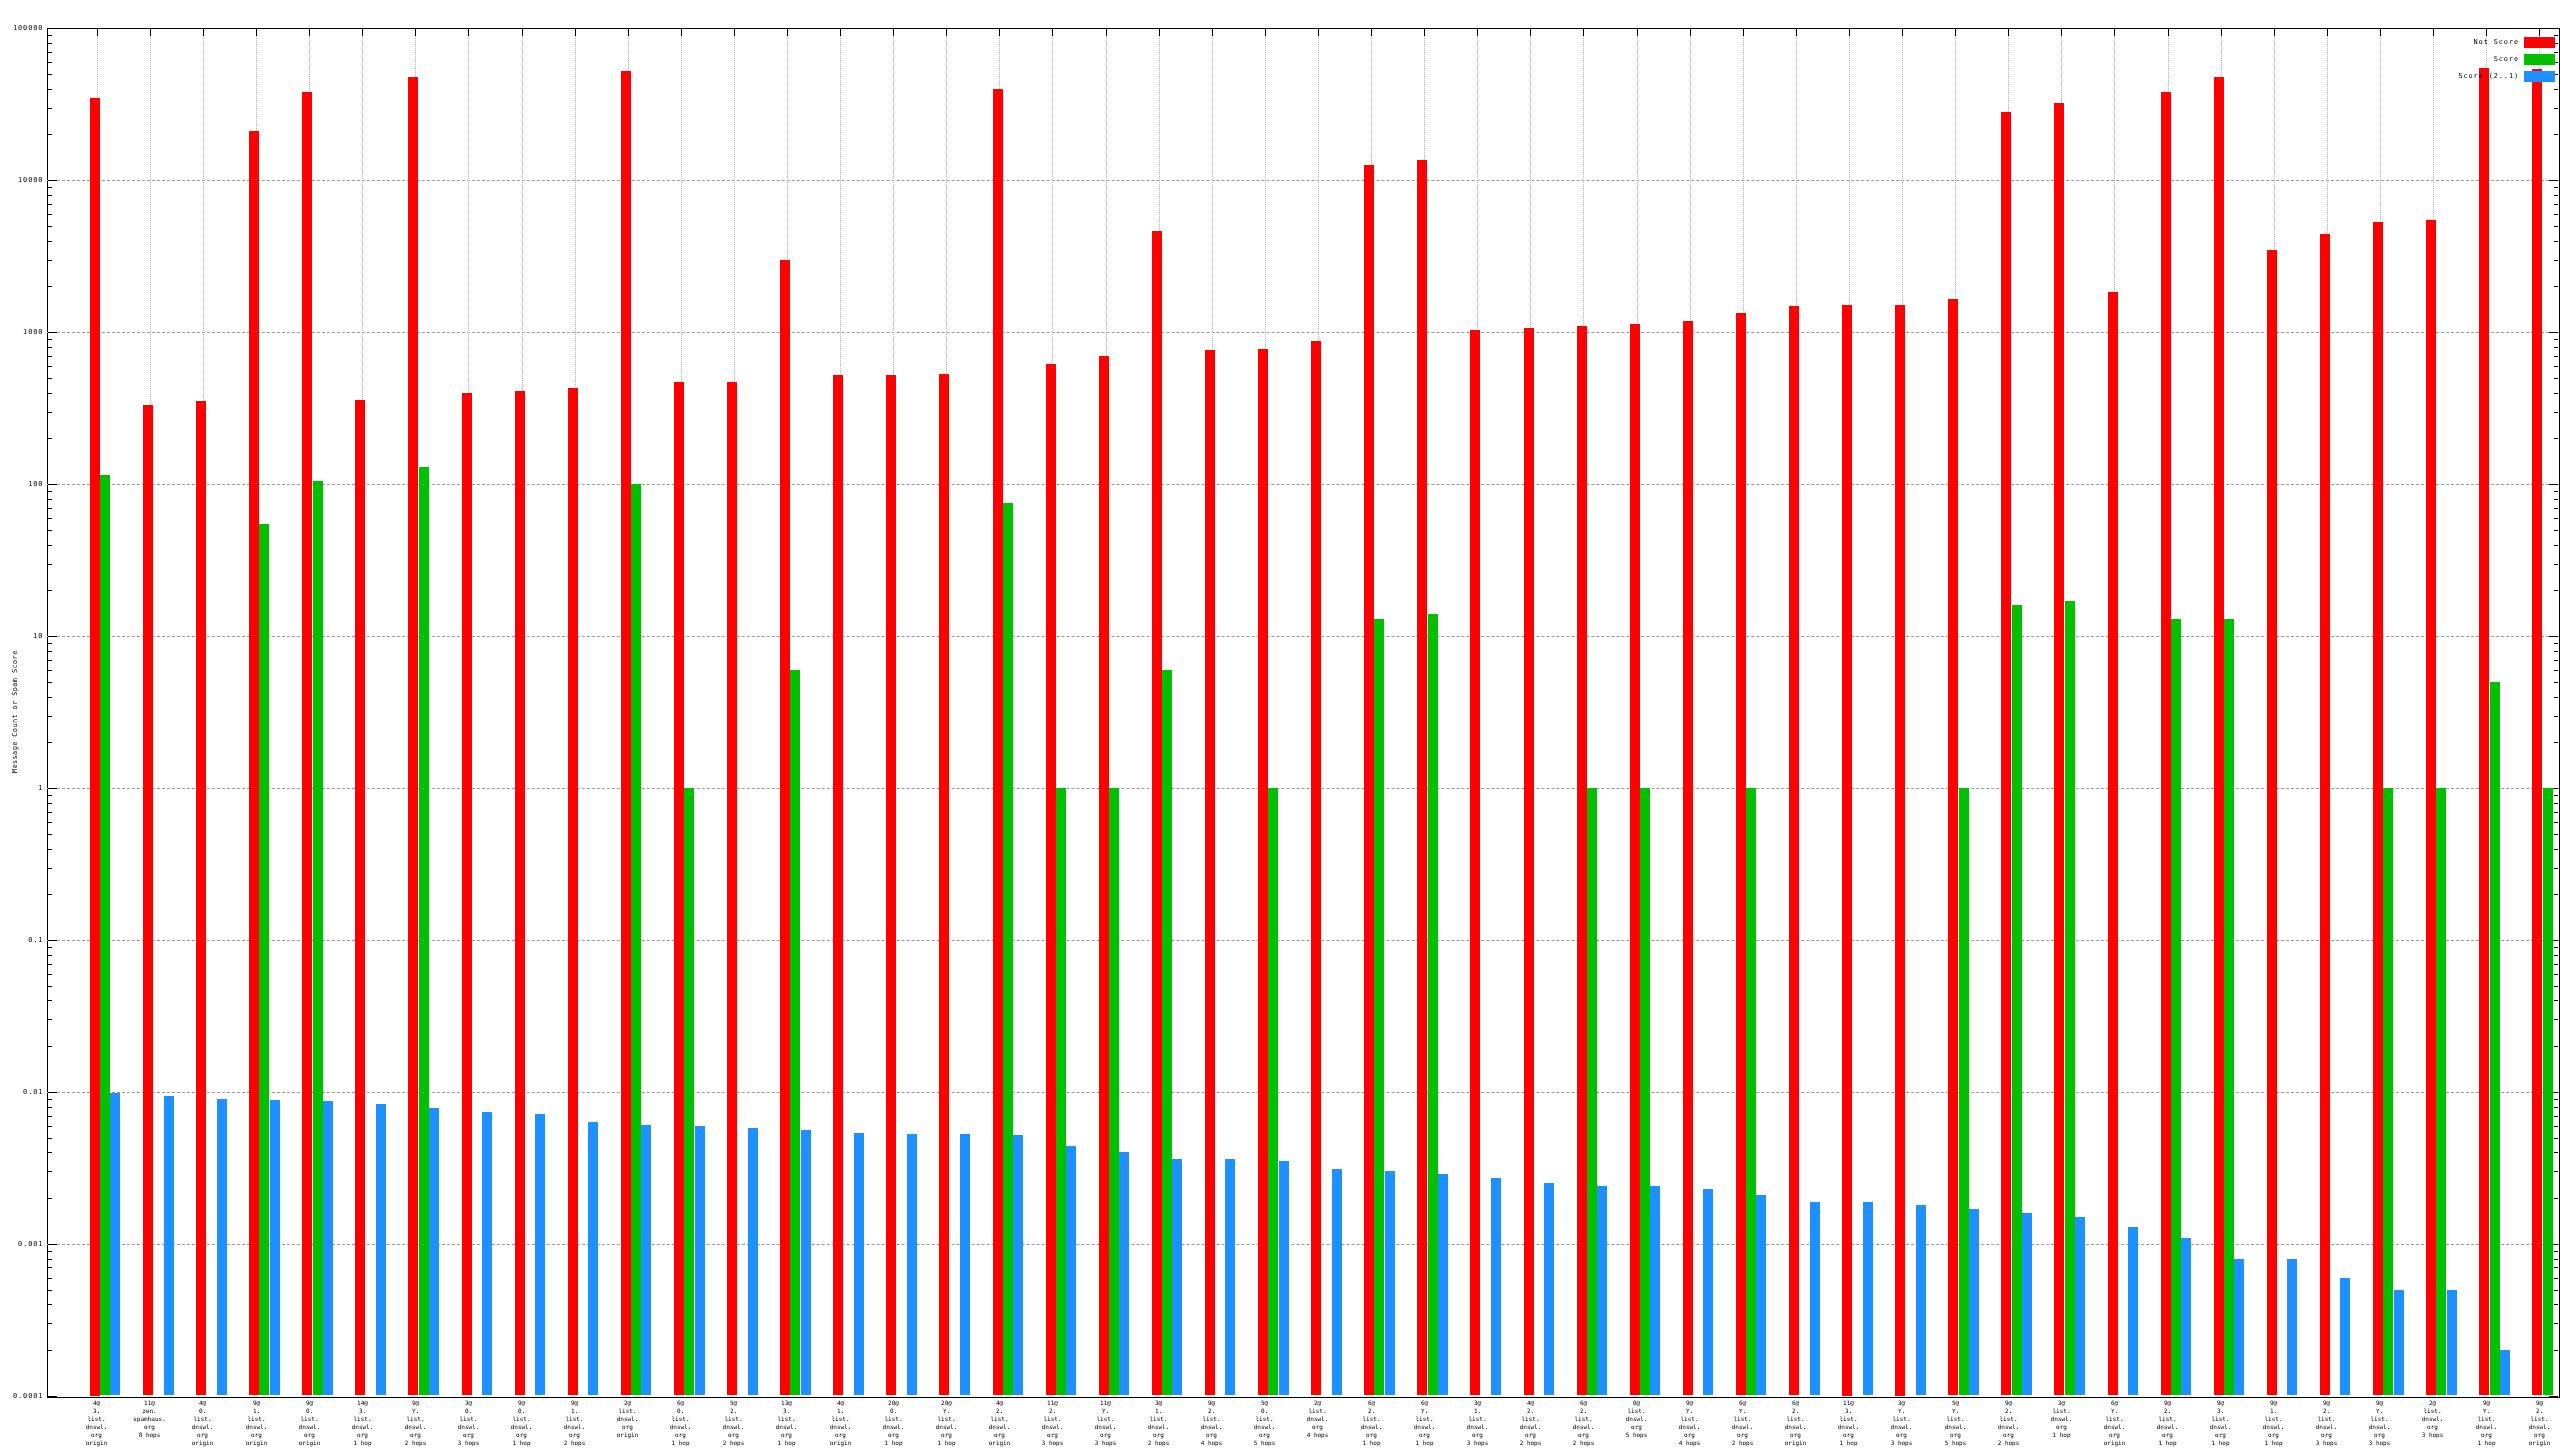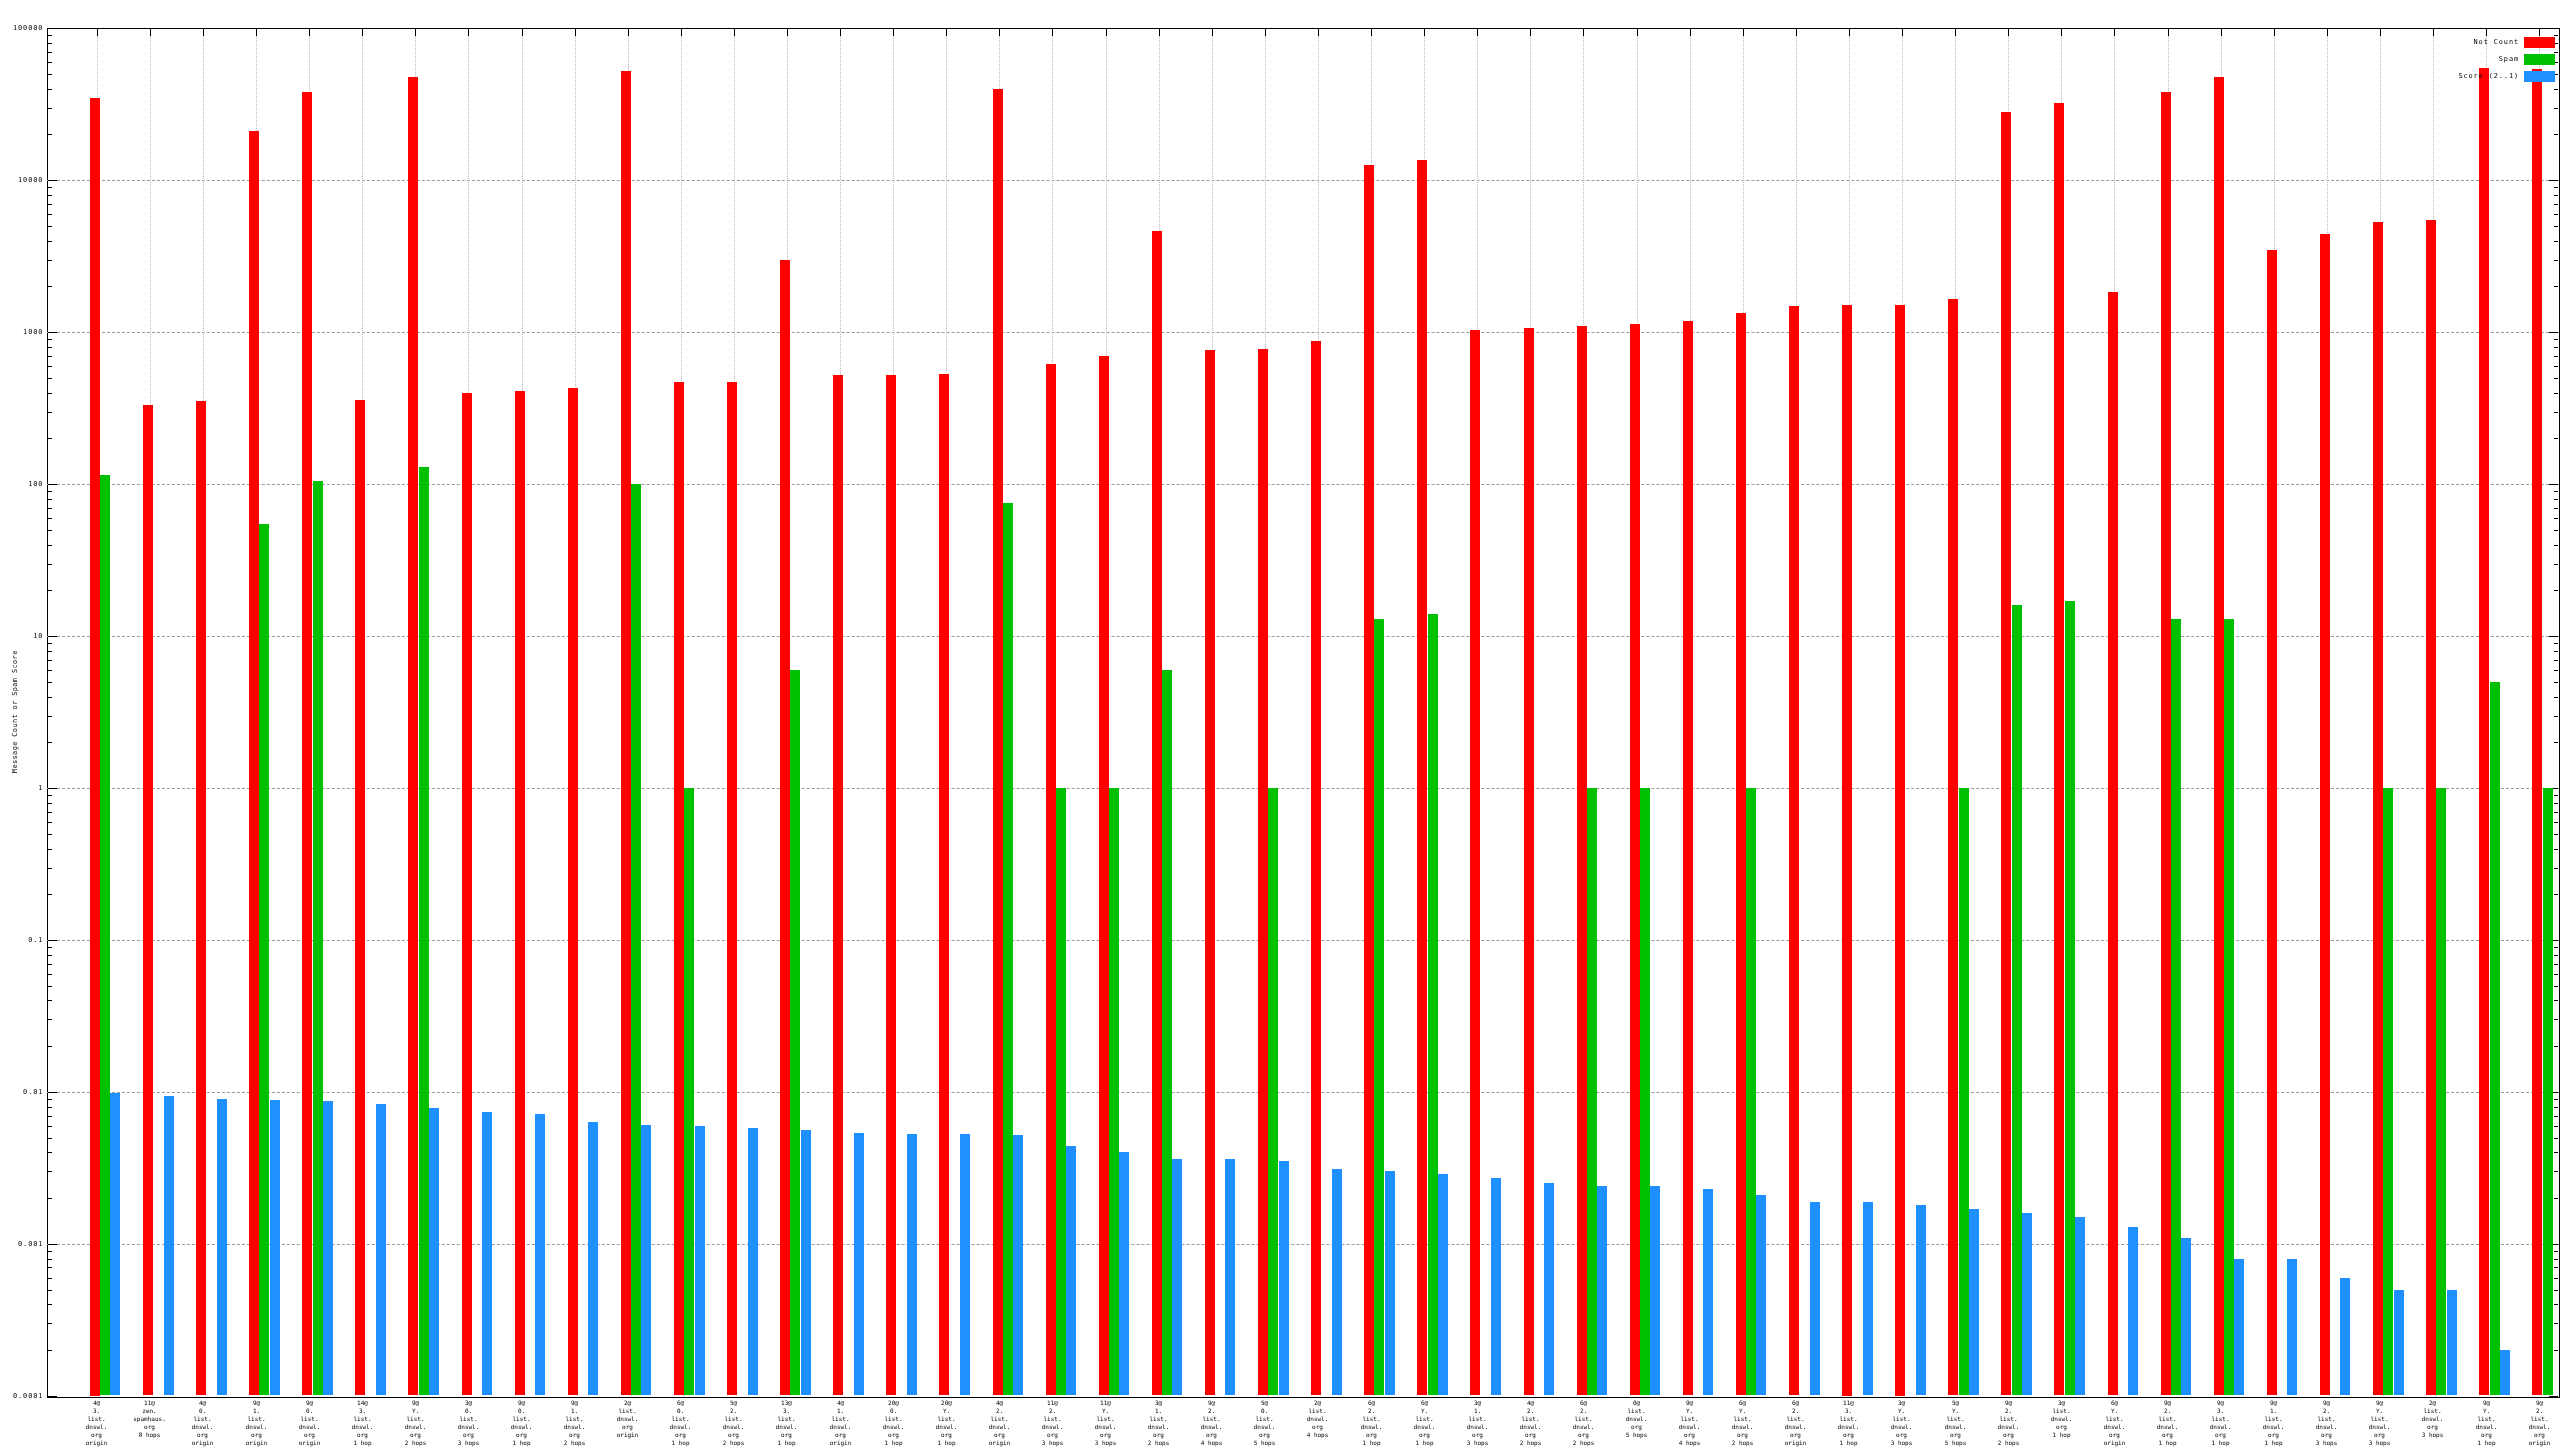--- a/index.html
+++ b/index.html
@@ -835,21 +835,21 @@
       <div class="bar bar-red" style="left: 2532px; top: 69px; height: 1326px;"></div>
       <div class="bar bar-green" style="left: 2543px; top: 788px; height: 607px;"></div>
       <div class="xlabel" style="left: 2513px; top: 1399px;">
         <div>9@</div>
         <div>2.</div>
         <div>list.</div>
         <div>dnswl.</div>
         <div>org</div>
         <div>origin</div>
       </div>
-      <div class="legend-text" style="left: 2305px; top: 38px; width: 214px;">Not Count</div>
+      <div class="legend-text" style="left: 2305px; top: 38px; width: 214px;">Not Score</div>
       <div class="legend-swatch" style="left: 2524px; top: 37px; background: rgb(255, 0, 0);"></div>
-      <div class="legend-text" style="left: 2305px; top: 55px; width: 214px;">Spam</div>
+      <div class="legend-text" style="left: 2305px; top: 55px; width: 214px;">Score</div>
       <div class="legend-swatch" style="left: 2524px; top: 54px; background: rgb(0, 192, 0);"></div>
       <div class="legend-text" style="left: 2305px; top: 72px; width: 214px;">Score (2..1)</div>
       <div class="legend-swatch" style="left: 2524px; top: 71px; background: rgb(30, 144, 255);"></div>
     </div>
 </div>
 
 
 </body></html>

